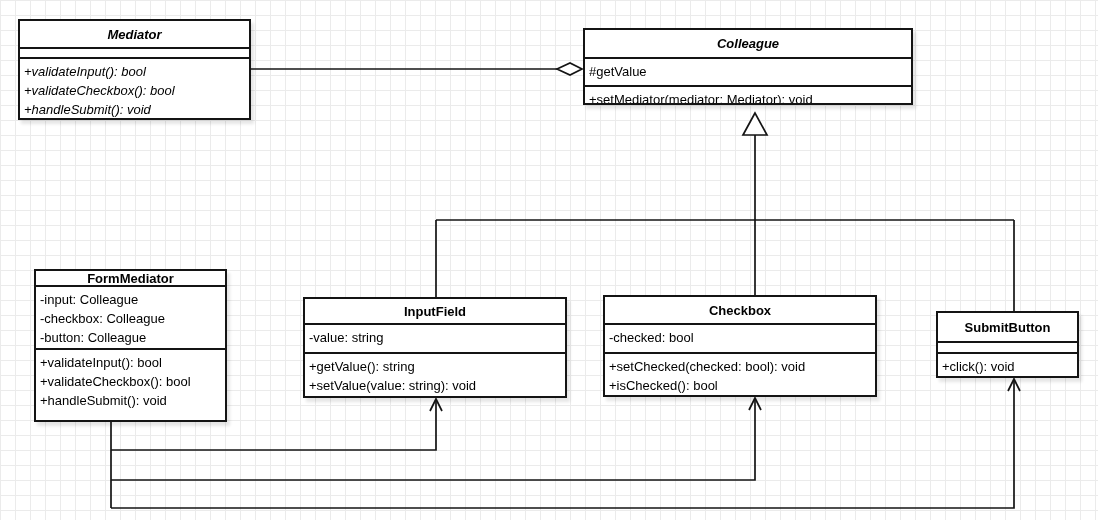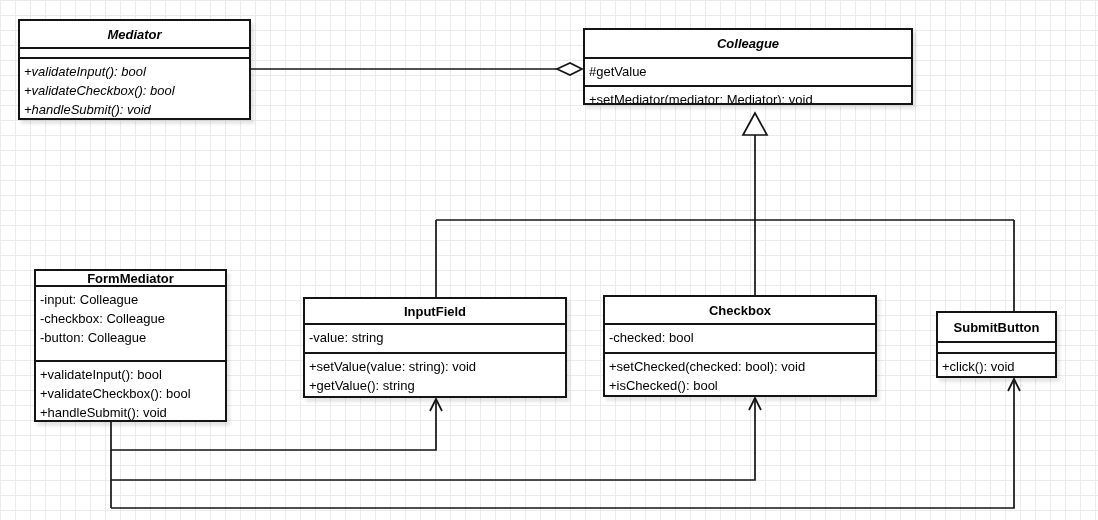--- a/index.html
+++ b/index.html
@@ -78,55 +78,55 @@
     <div class="uml-attrs" style="height:28px">
       <div class="uml-member">#getValue</div>
     </div>
     <div class="uml-methods">
       <div class="uml-member">+setMediator(mediator: Mediator): void</div>
     </div>
   </div>
 
   <div class="uml-class" style="left:34px;top:269px;width:193px;height:153px">
     <div class="uml-title" style="height:14px">FormMediator</div>
-    <div class="uml-attrs" style="height:75px">
+    <div class="uml-attrs" style="height:63px">
       <div class="uml-member">-input: Colleague</div>
       <div class="uml-member">-checkbox: Colleague</div>
       <div class="uml-member">-button: Colleague</div>
     </div>
     <div class="uml-methods">
       <div class="uml-member">+validateInput(): bool</div>
       <div class="uml-member">+validateCheckbox(): bool</div>
       <div class="uml-member">+handleSubmit(): void</div>
     </div>
   </div>
 
   <div class="uml-class" style="left:303px;top:297px;width:264px;height:101px">
     <div class="uml-title" style="height:24px">InputField</div>
     <div class="uml-attrs" style="height:29px">
       <div class="uml-member">-value: string</div>
     </div>
     <div class="uml-methods">
+      <div class="uml-member">+getValue(): string</div>
       <div class="uml-member">+setValue(value: string): void</div>
-      <div class="uml-member">+getValue(): string</div>
     </div>
   </div>
 
   <div class="uml-class" style="left:603px;top:295px;width:274px;height:102px">
     <div class="uml-title" style="height:26px">Checkbox</div>
     <div class="uml-attrs" style="height:29px">
       <div class="uml-member">-checked: bool</div>
     </div>
     <div class="uml-methods">
       <div class="uml-member">+setChecked(checked: bool): void</div>
       <div class="uml-member">+isChecked(): bool</div>
     </div>
   </div>
 
-  <div class="uml-class" style="left:936px;top:311px;width:121px;height:67px">
+  <div class="uml-class" style="left:936px;top:311px;width:143px;height:67px">
     <div class="uml-title" style="height:28px">SubmitButton</div>
     <div class="uml-attrs" style="height:11px;padding:0"></div>
     <div class="uml-methods">
       <div class="uml-member">+click(): void</div>
     </div>
   </div>
 
   <svg id="edges" viewBox="0 0 1098 520" xmlns="http://www.w3.org/2000/svg">
 
     <g stroke="#141414" stroke-width="1.7" fill="none">

